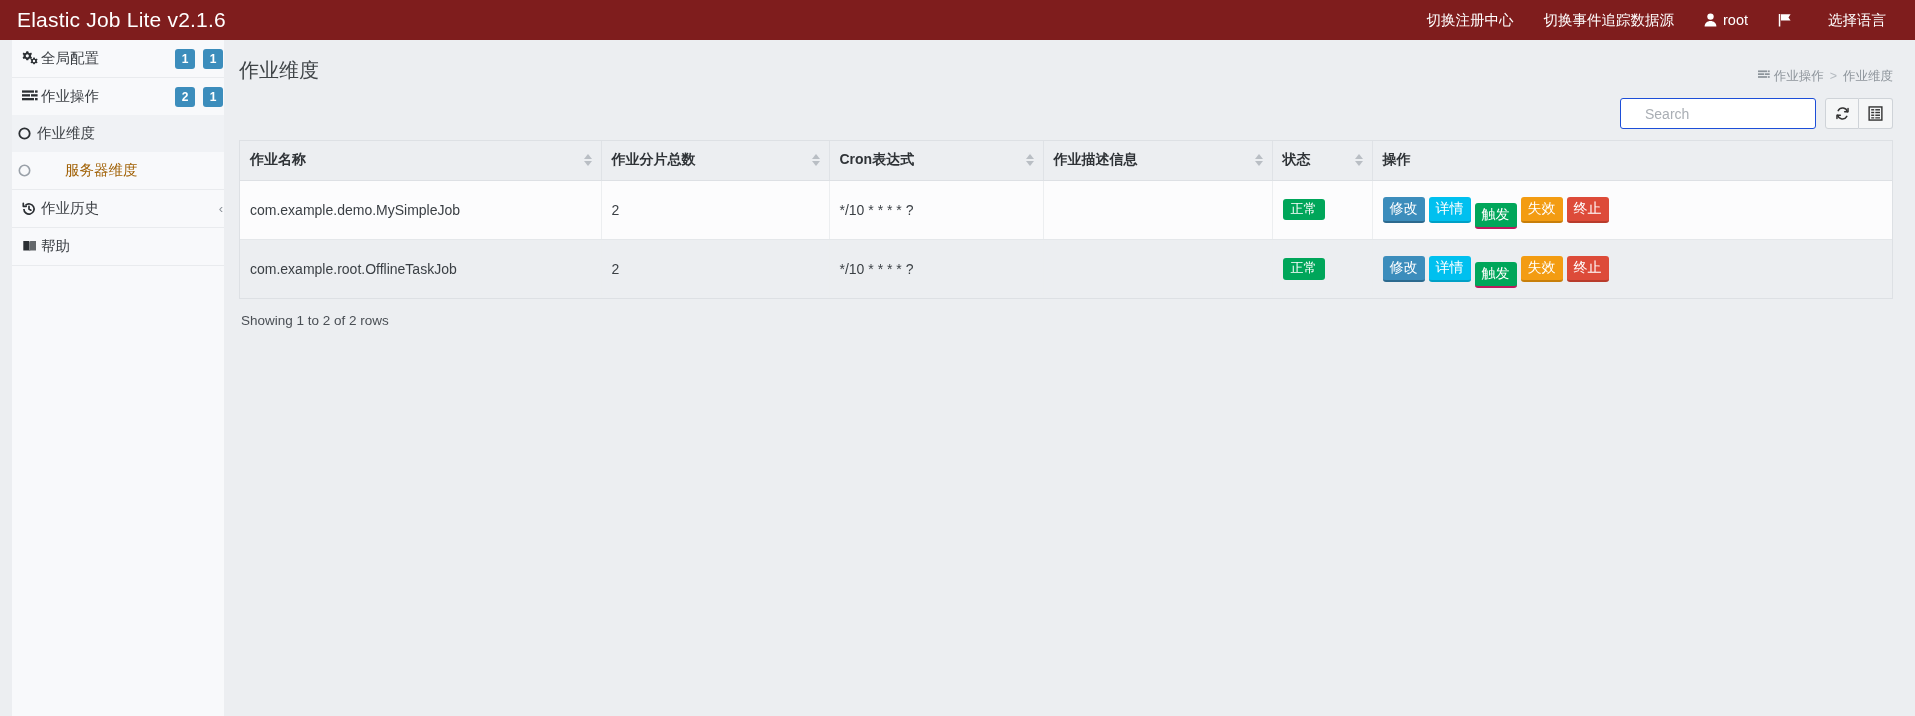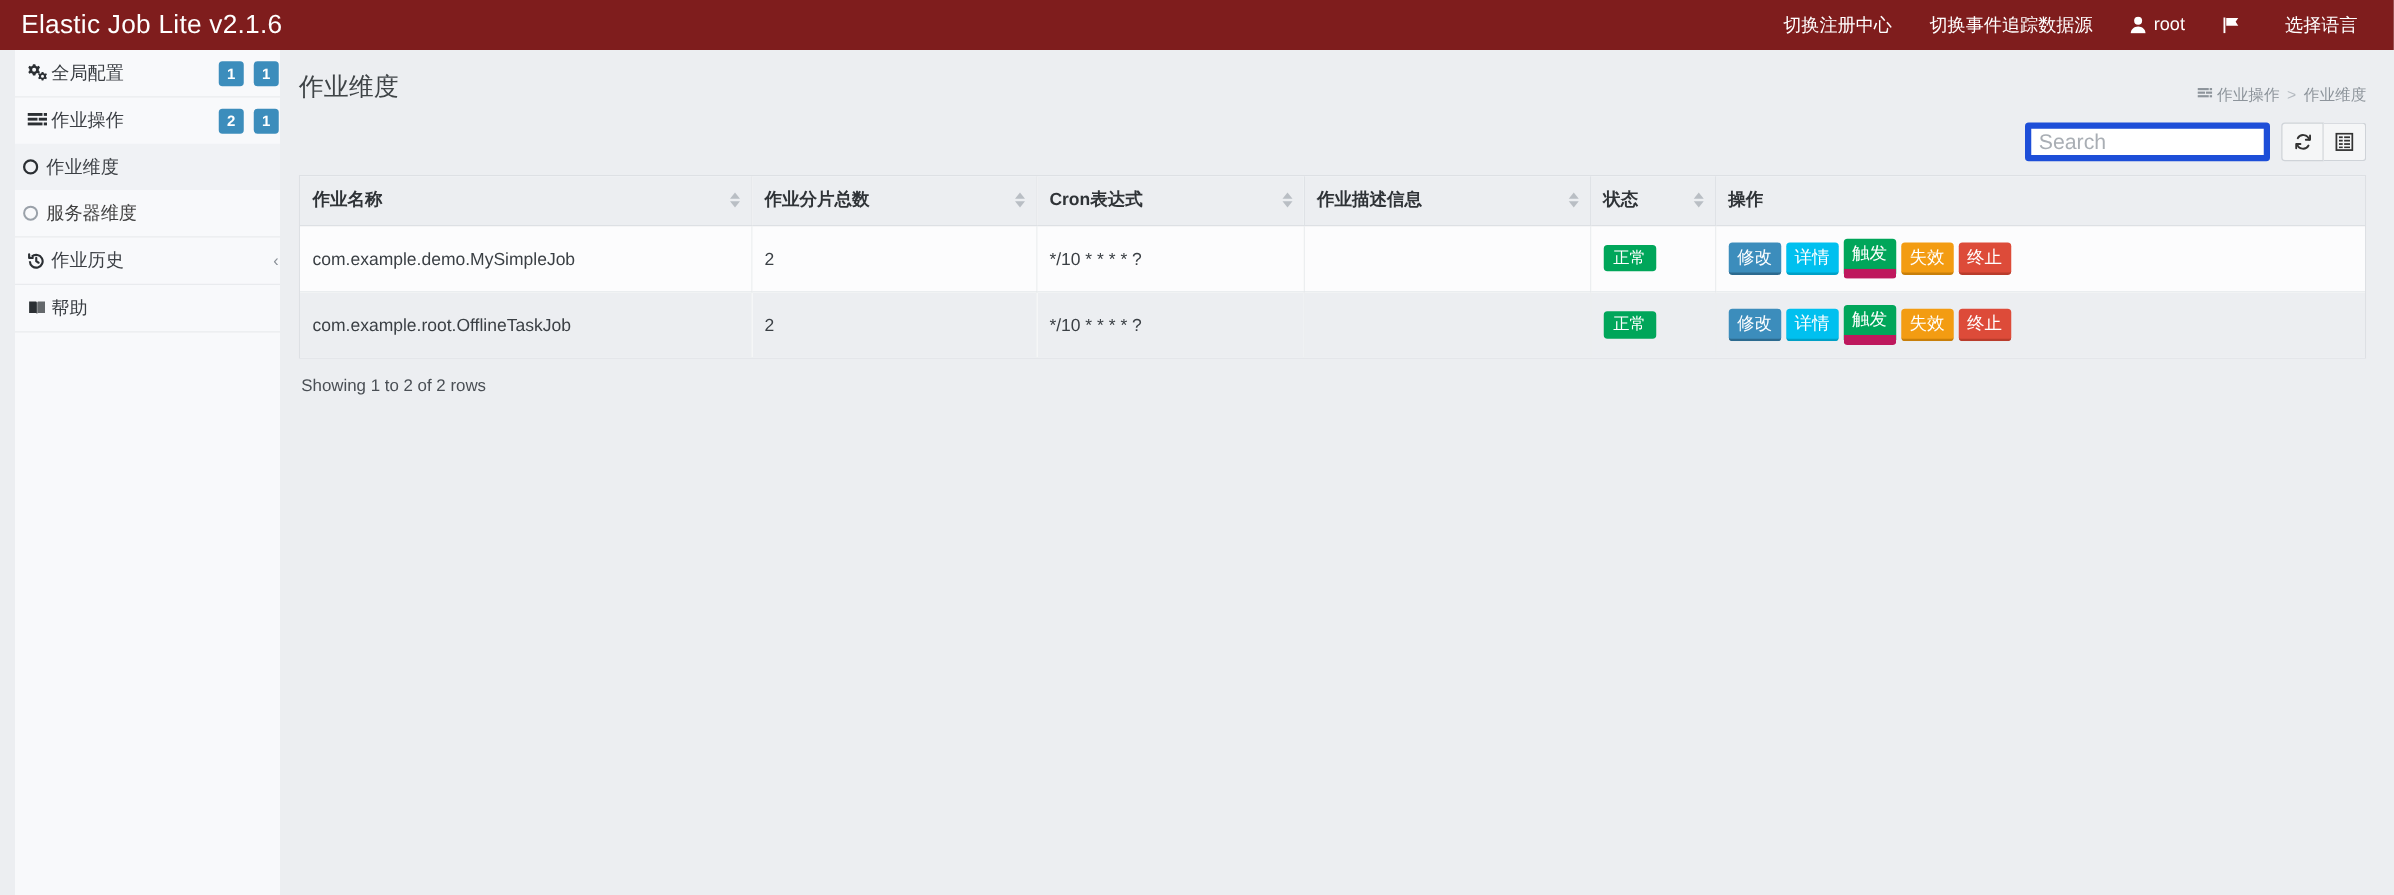--- a/index.html
+++ b/index.html
@@ -63,21 +63,21 @@
     position: relative;
     display: flex; align-items: center;
     height: 37px;
     padding: 0 12px 0 10px;
     color: #3b3f44;
     font-size: 14.5px;
     cursor: pointer;
     white-space: nowrap;
   }
   .side-link.active { background: #f0f2f5; }
-  .side-link.muted { color: #404040; }
+  .side-link.muted { color: #a16207; gap: 28px; }
   .side-ico {
     width: 18px; min-width: 18px;
     display: inline-flex; align-items: center; justify-content: flex-start;
     color: #2b2f33;
   }
   .side-ico svg { display: block; }
   .side-label { margin-left: 1px; }
   .side-badges {
     margin-left: auto;
     display: flex; align-items: center; gap: 8px;
@@ -123,25 +123,25 @@
 
   .panel { padding: 0 22px 0 15px; }
 
   .toolbar {
     display: flex; align-items: center; justify-content: flex-end;
     padding-bottom: 11px;
   }
   .search-wrap { }
   .search-input {
     width: 196px; height: 31px;
-    padding: 4px 6px;
-    border: 5px solid #1d4ed8;
+    padding: 4px 24px;
+    border: 1px solid #1d4ed8;
     border-radius: 3px;
     background: #ffffff;
-    font-size: 17px; color: #555;
+    font-size: 14px; color: #555;
     font-family: inherit;
     outline: none;
   }
   .search-input::placeholder { color: #a9aeb4; }
   .btn-group { display: flex; margin-left: 9px; }
   .tb-btn {
     width: 34px; height: 31px;
     background: #f5f6f7;
     border: 1px solid #cfd3d8;
     display: flex; align-items: center; justify-content: center;
@@ -214,21 +214,21 @@
     color: #ffffff;
     font-size: 14px;
     padding: 4px 7px 5px;
     cursor: pointer;
     line-height: 1.1;
     font-family: inherit;
     white-space: nowrap;
   }
   .btn-primary { background: #3c8dbc; border-bottom: 2px solid #2c6a8f; }
   .btn-info    { background: #00c0ef; border-bottom: 2px solid #00a0c6; }
-  .btn-success { background: #00a65a; border-bottom: 8px solid #be185d; }
+  .btn-success { background: #00a65a; border-bottom: 2px solid #be185d; margin-top: 12px; }
   .btn-warning { background: #f39c12; border-bottom: 2px solid #c87f0a; }
   .btn-danger  { background: #dd4b39; border-bottom: 2px solid #b93c2c; }
 
   .table-foot {
     padding: 14px 2px 0 2px;
     font-size: 13.5px; color: #4a4f55;
   }
 </style>
 </head>
 <body>

